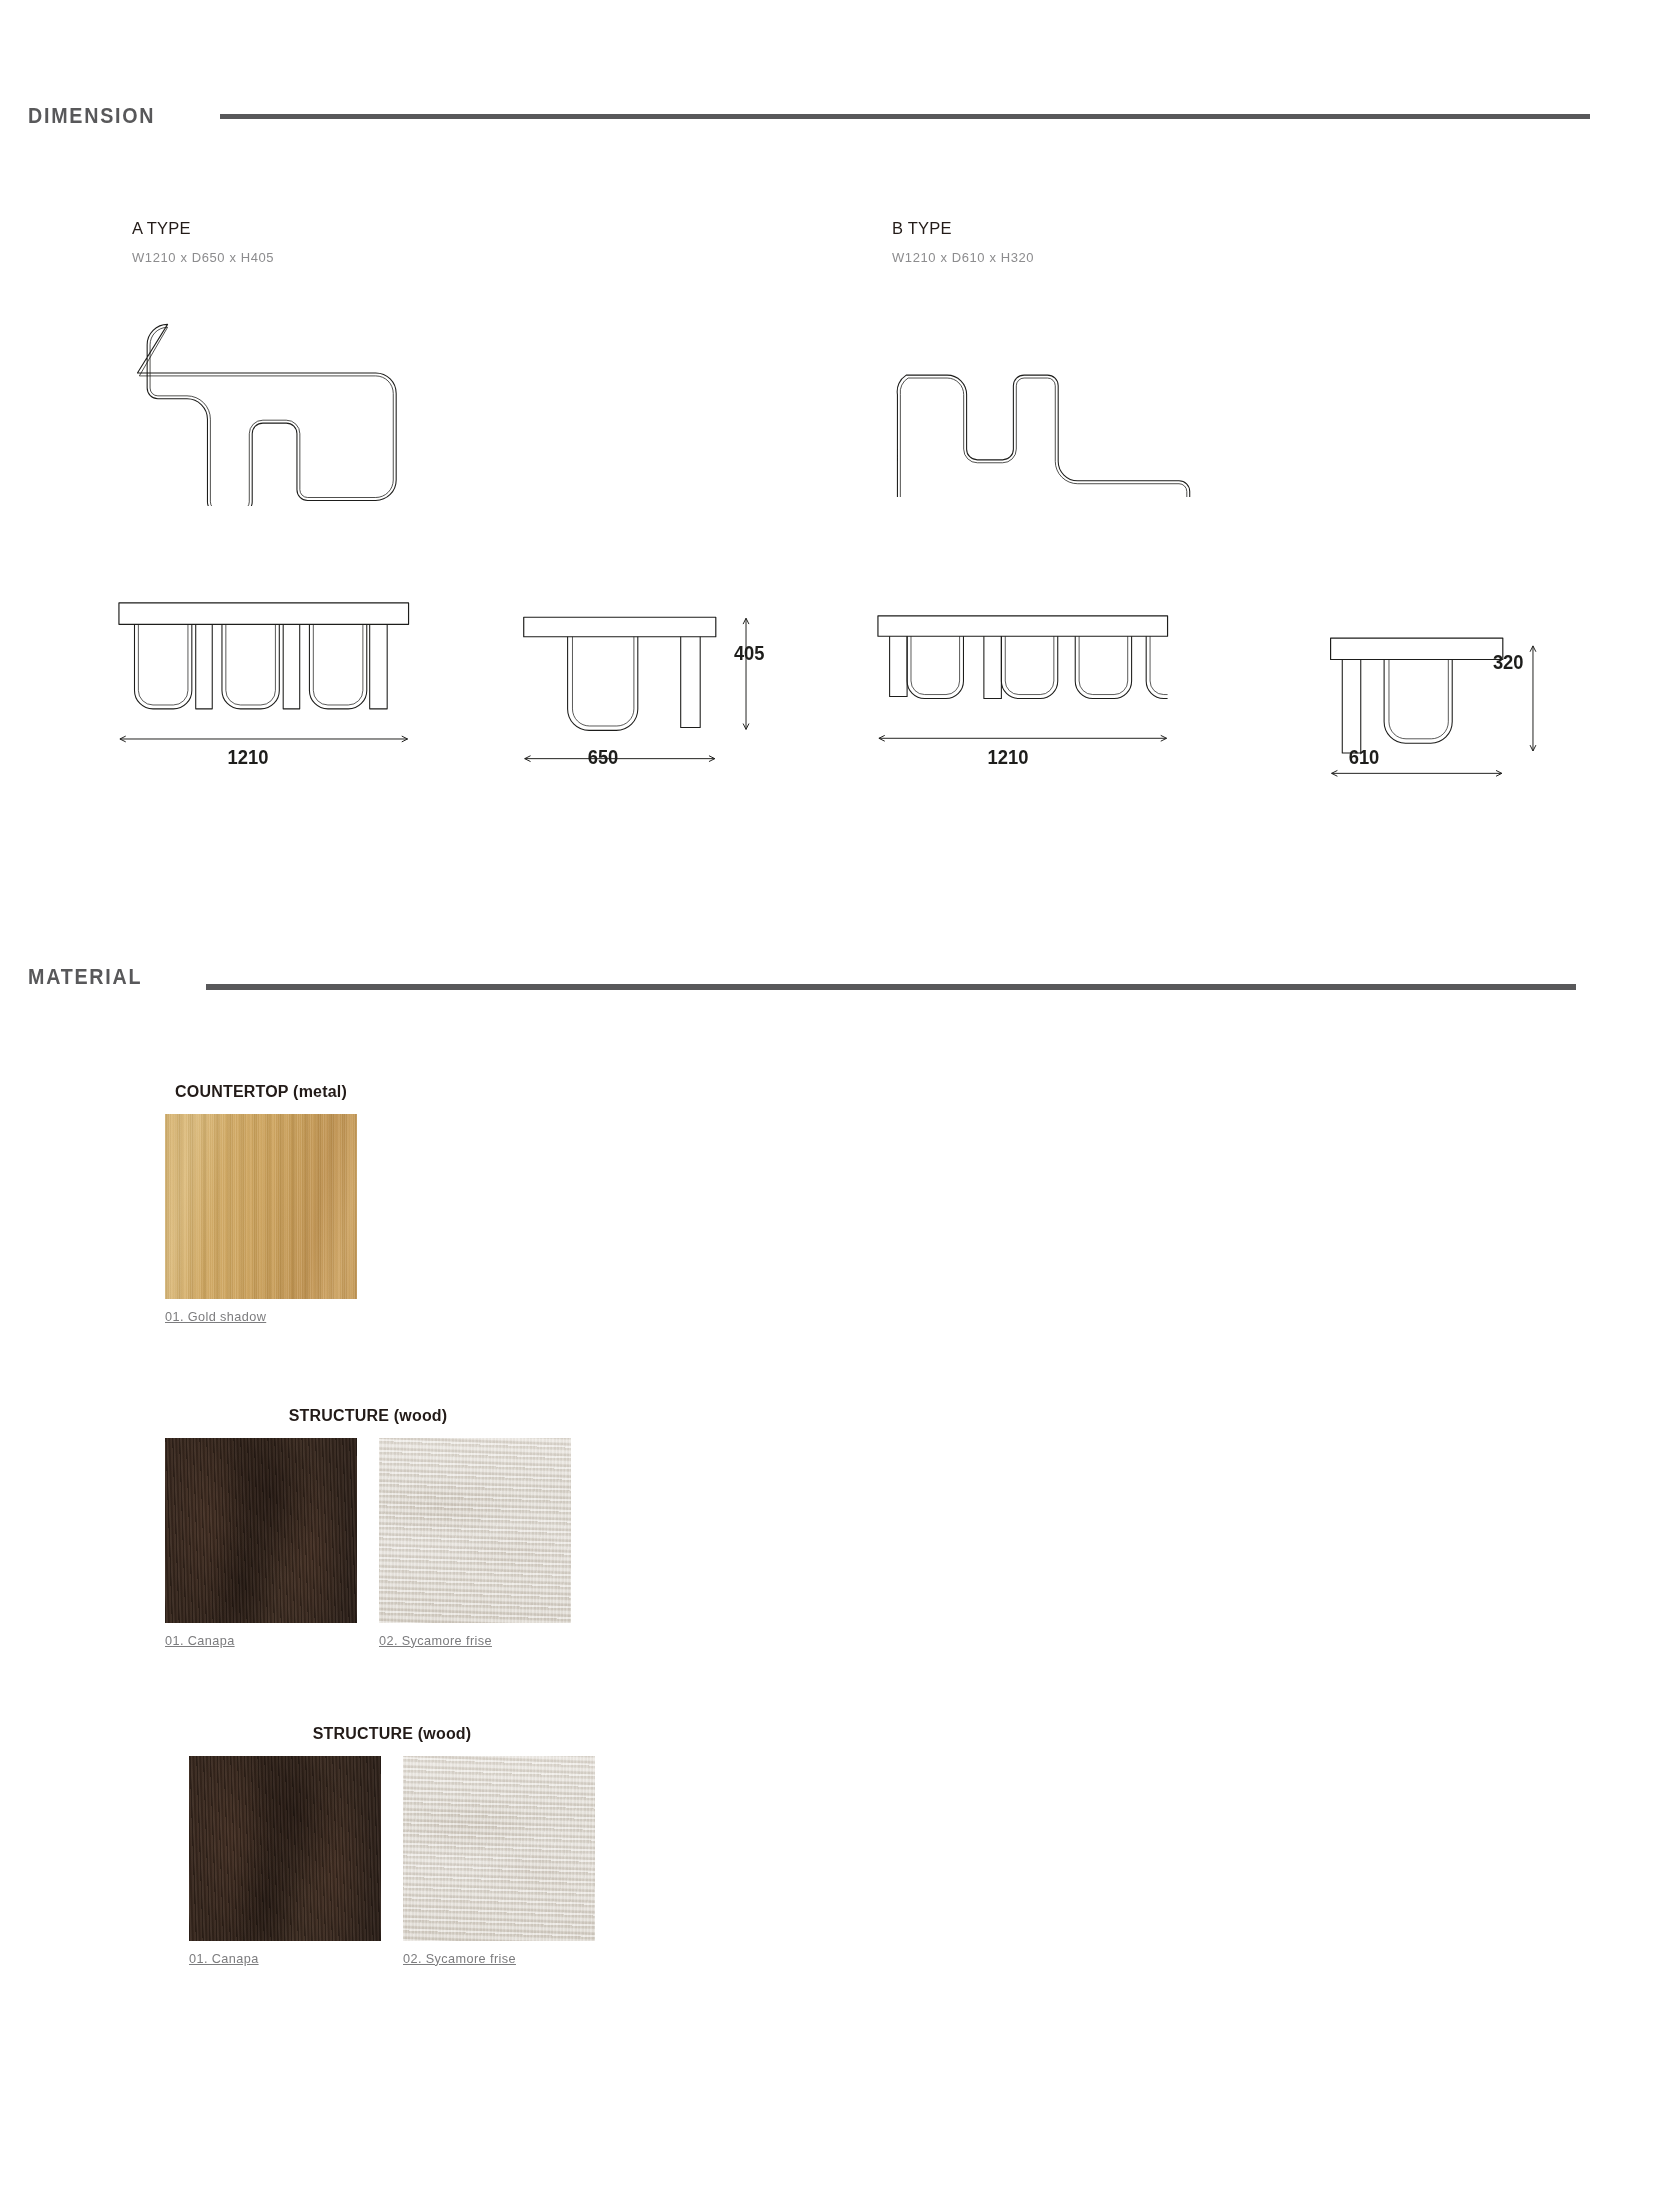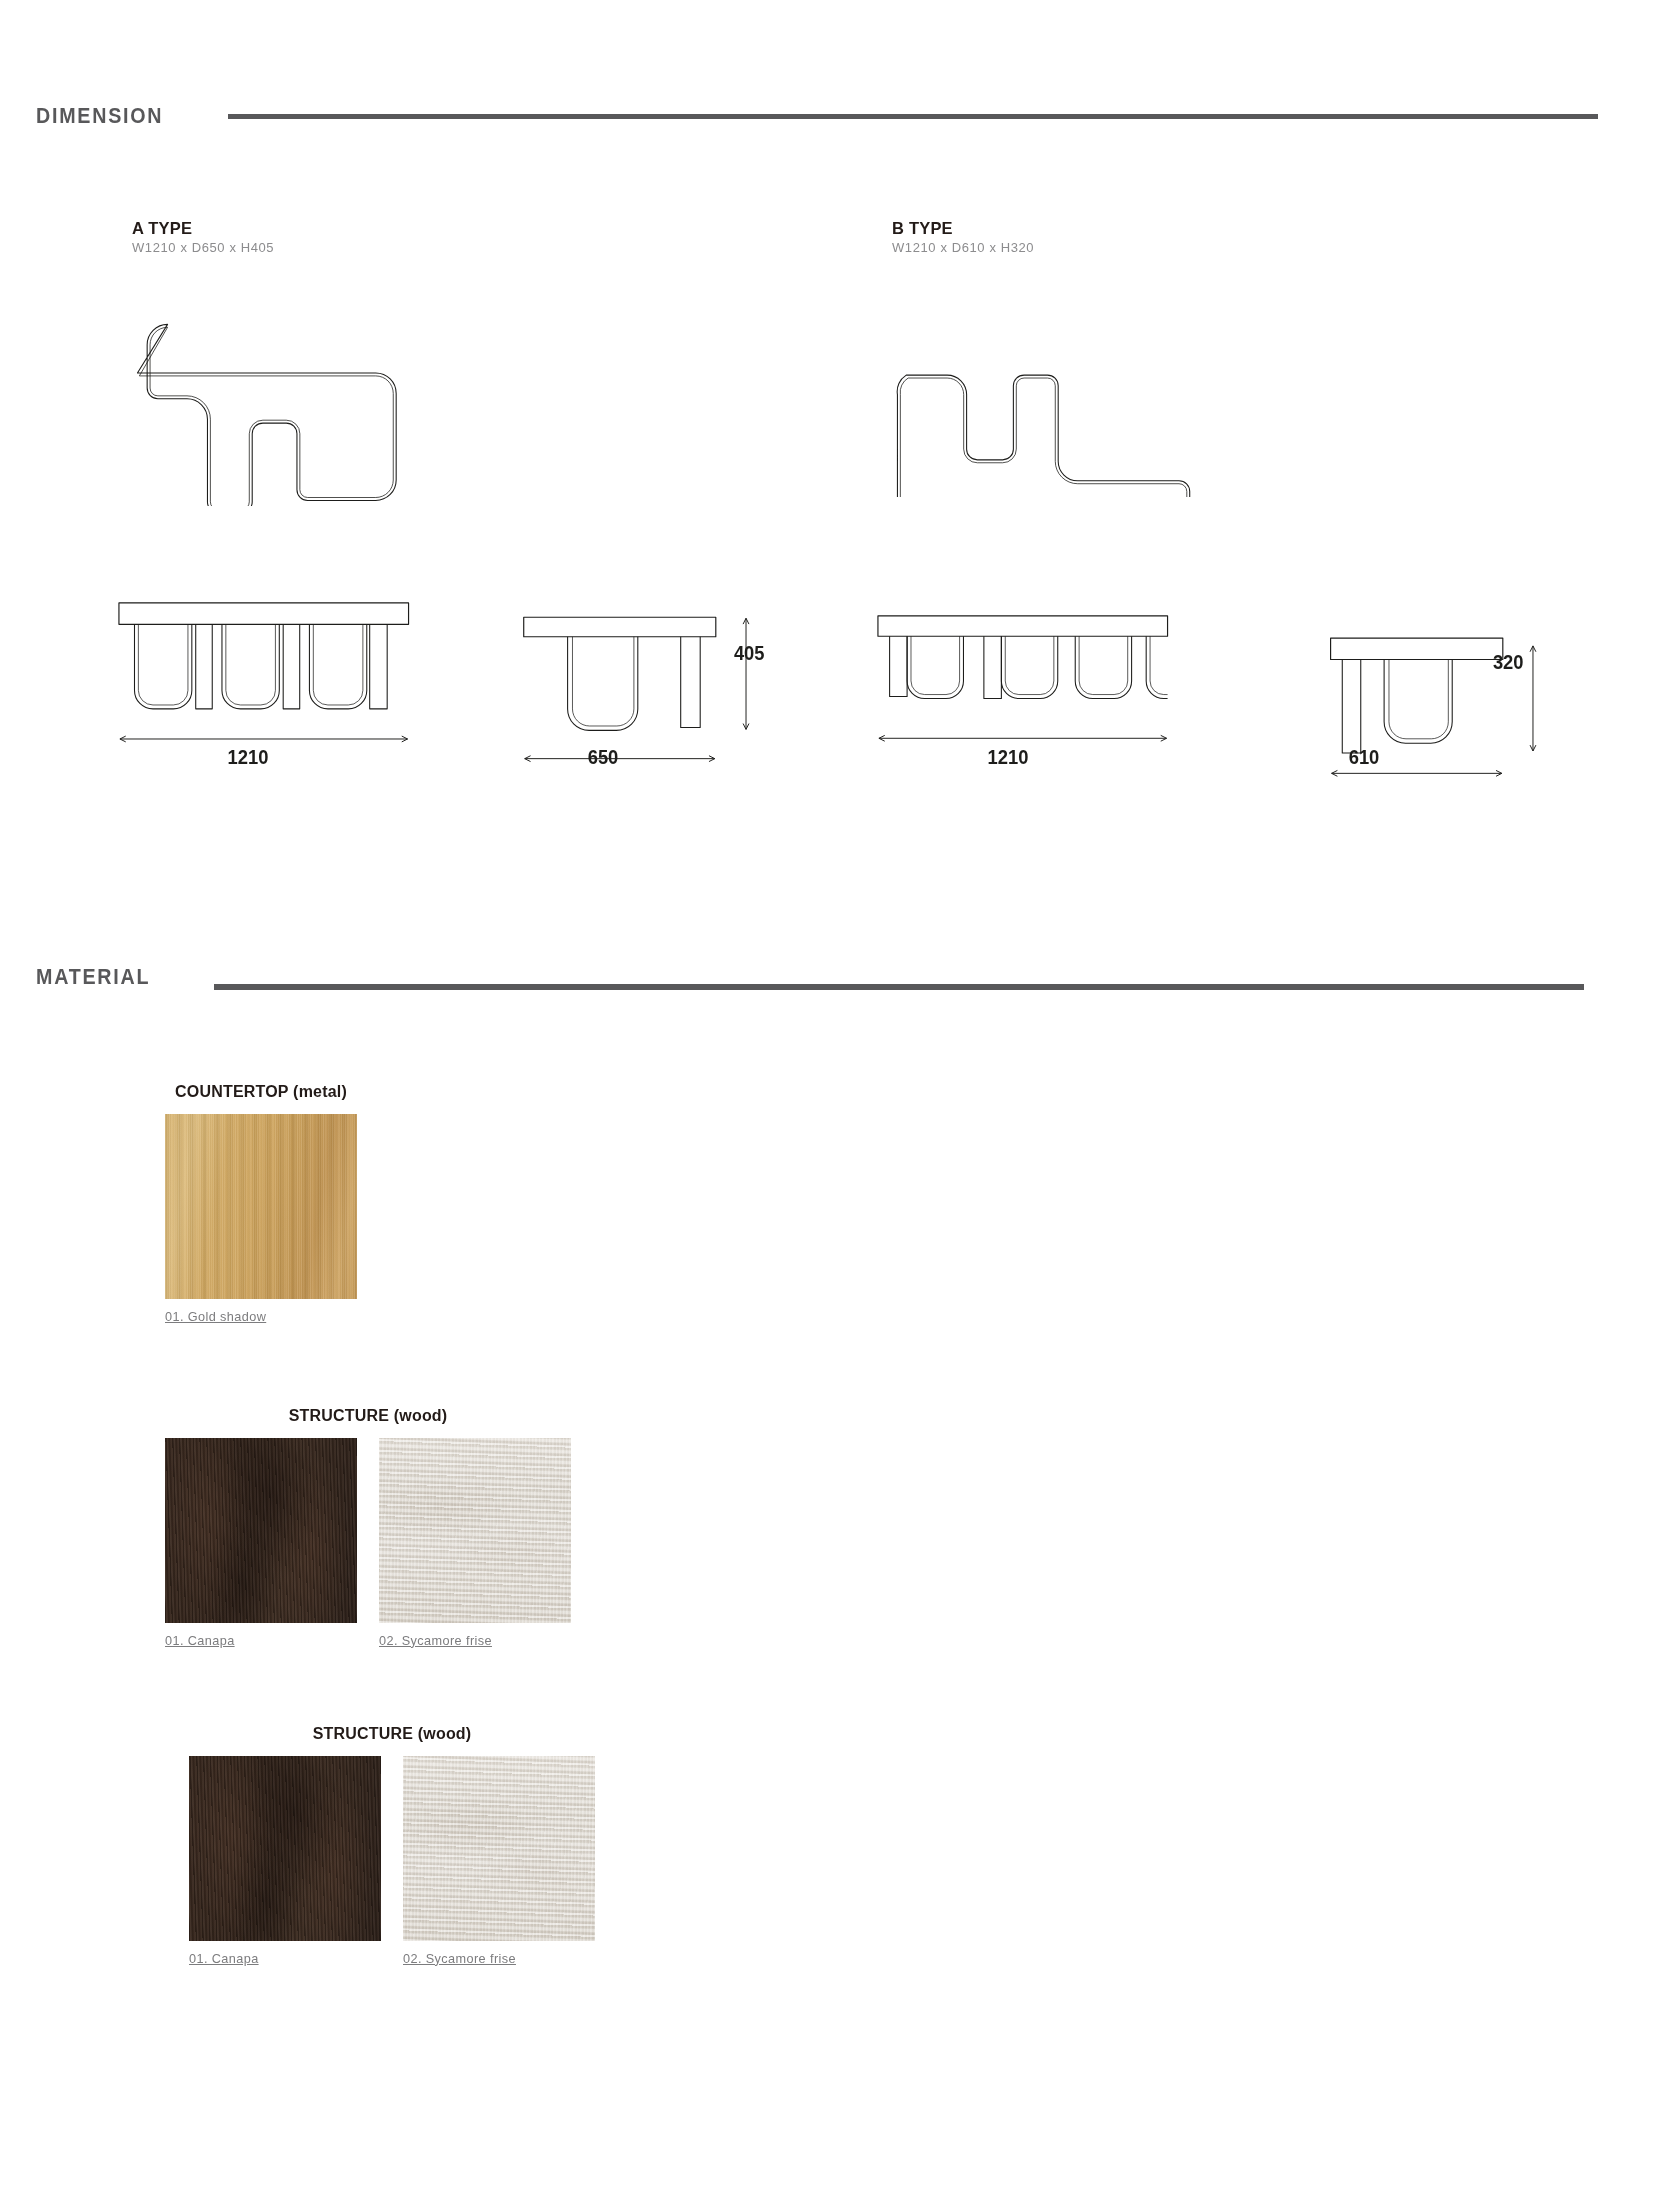--- a/index.html
+++ b/index.html
@@ -17,21 +17,21 @@
     height: 2205px;
     position: relative;
     overflow: hidden;
   }
 
   
   .section-head {
     position: absolute;
     display: flex;
     align-items: center;
-    left: 36px;
+    left: 28px;
     width: 1601px;
   }
   .section-head .title {
     font-weight: bold;
     font-size: 21.4px;
     letter-spacing: 1.9px;
     color: #58585a;
     white-space: nowrap;
     font-stretch: condensed;
     transform: scaleX(0.92);
@@ -46,25 +46,25 @@
   .rule-spacer { width: 54px; flex: 0 0 auto; }
 
   #dimension-head { top: 104px; }
   #material-head  { top: 965px; align-items: flex-end; }
   #dimension-head .rule { max-width: 1370px; }
   #material-head  .rule { max-width: 1370px; }
 
   
   .type-block { position: absolute; }
   .type-title {
-    font-weight: bold;
+    font-weight: normal;
     font-size: 16.5px;
     letter-spacing: 0.2px;
     color: #231b18;
-    margin-bottom: 2px;
+    margin-bottom: 12px;
   }
   .type-dims {
     font-size: 13px;
     color: #8c8c8e;
     letter-spacing: 0.6px;
     font-weight: 400;
   }
   #type-a-block { left: 132px; top: 219px; }
   #type-b-block { left: 892px; top: 219px; }
 

